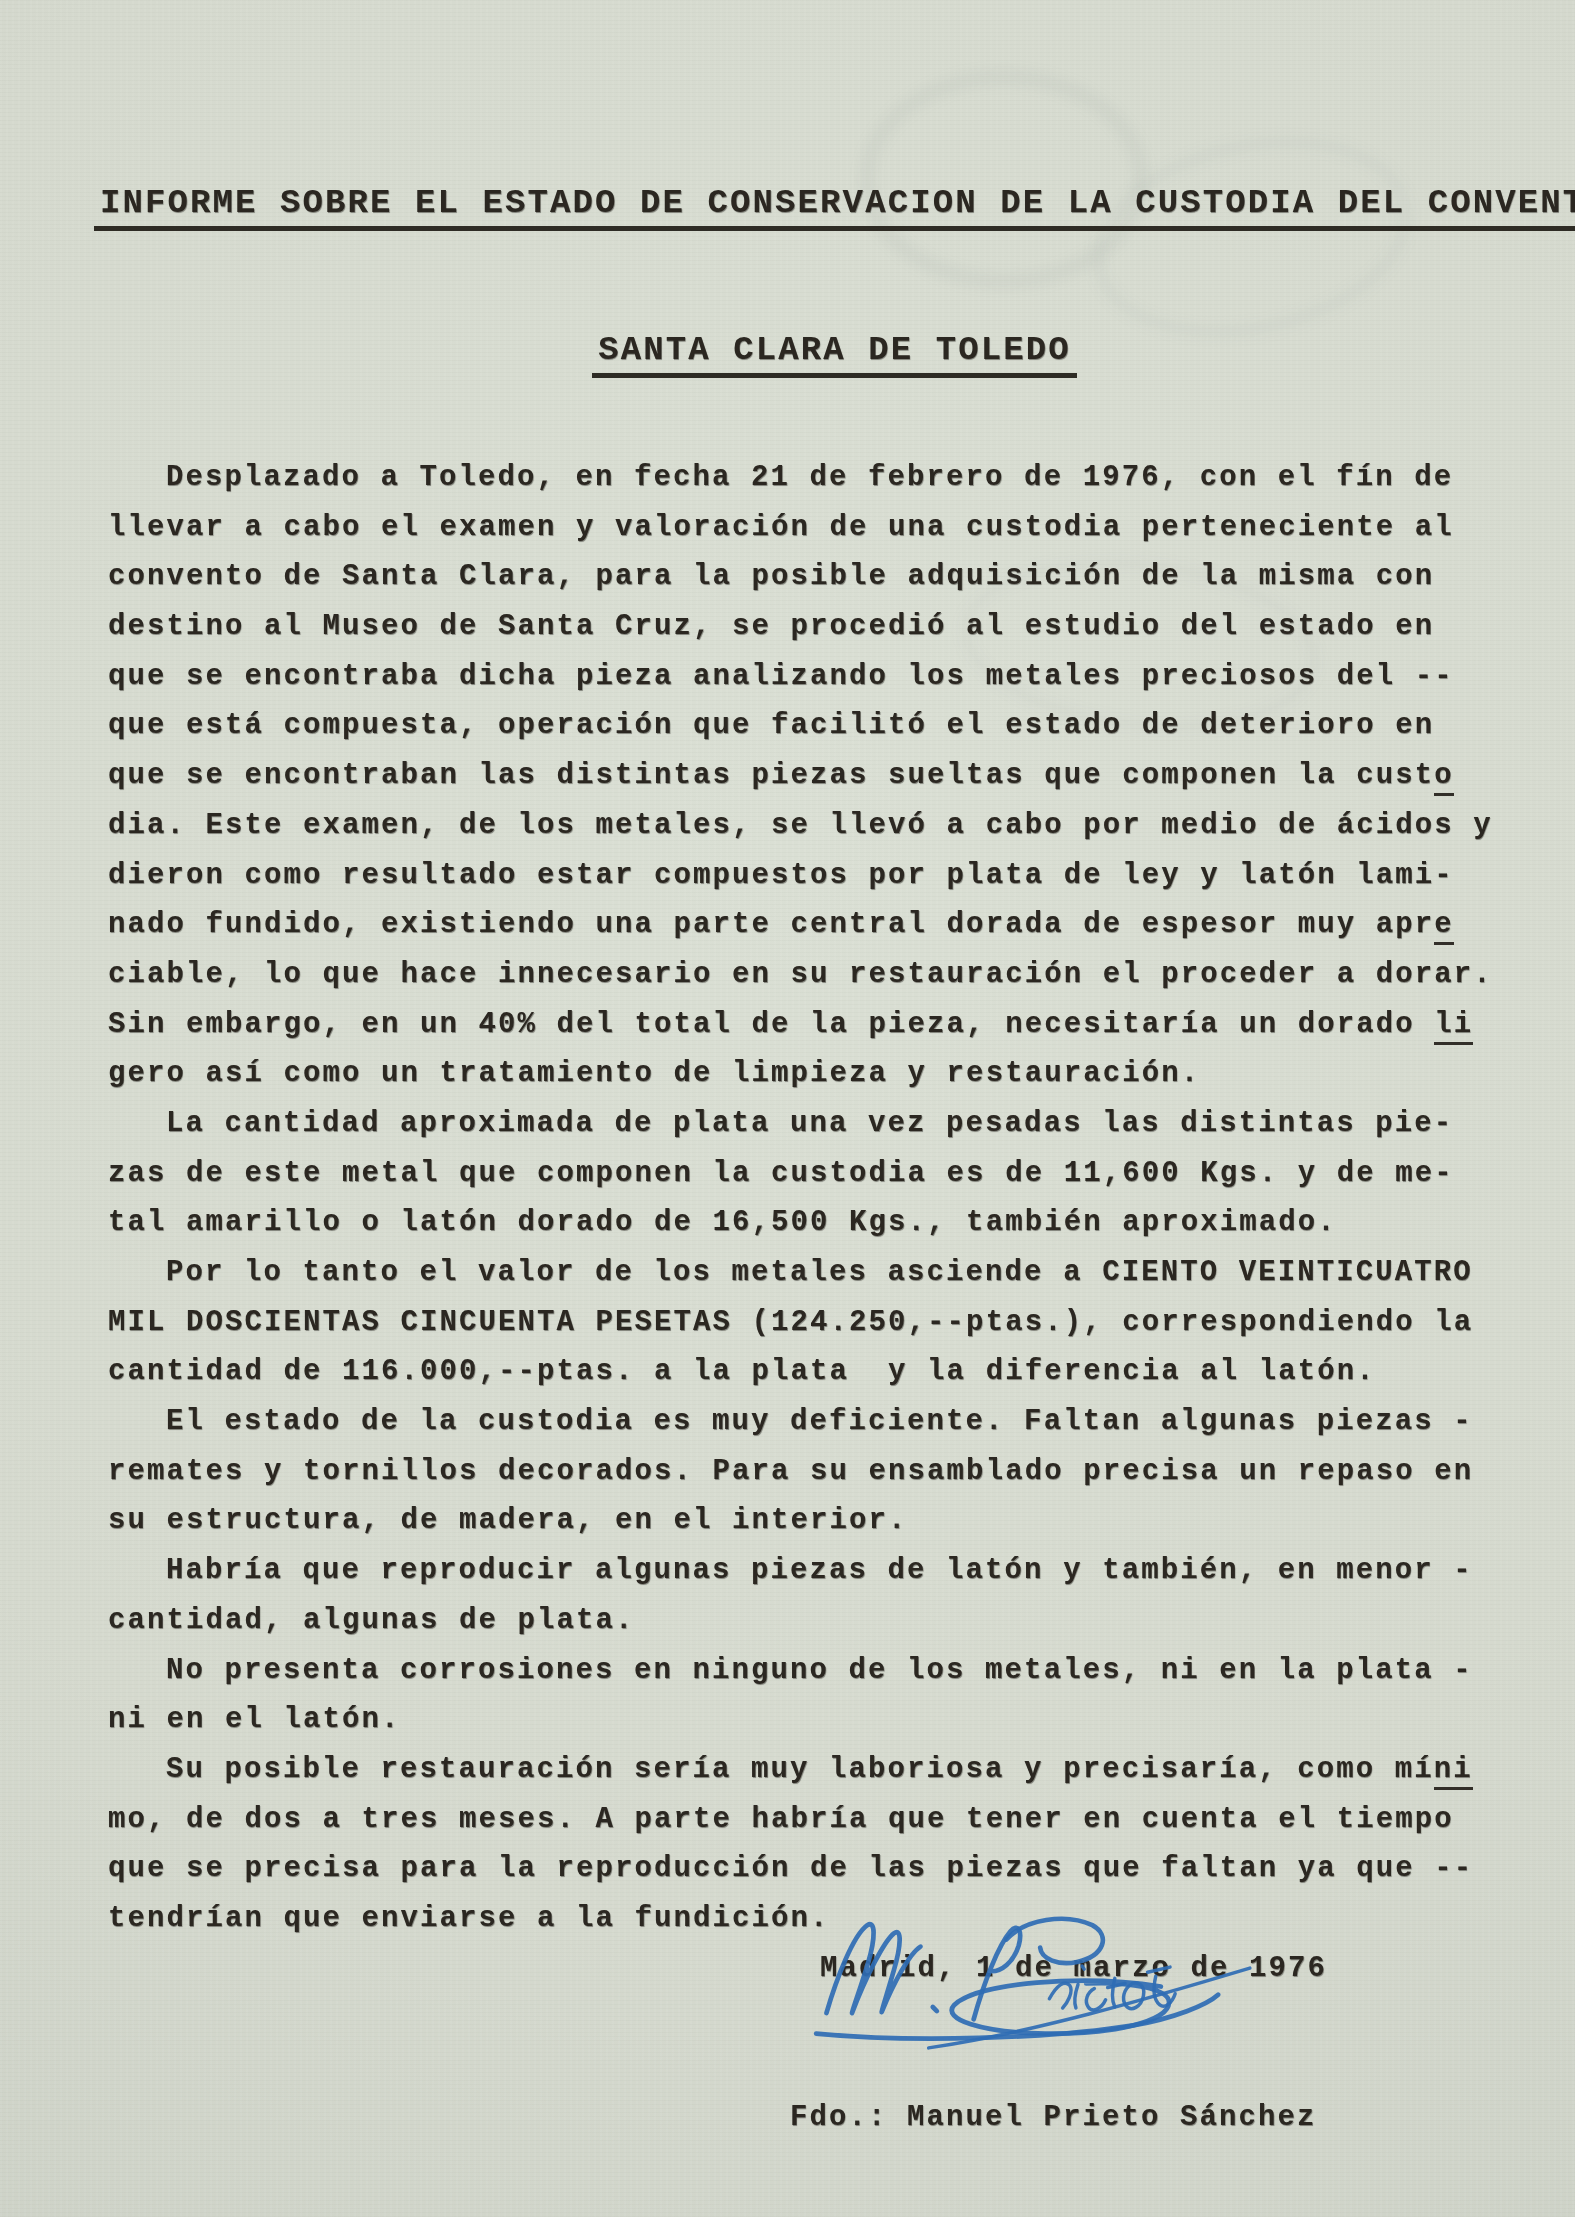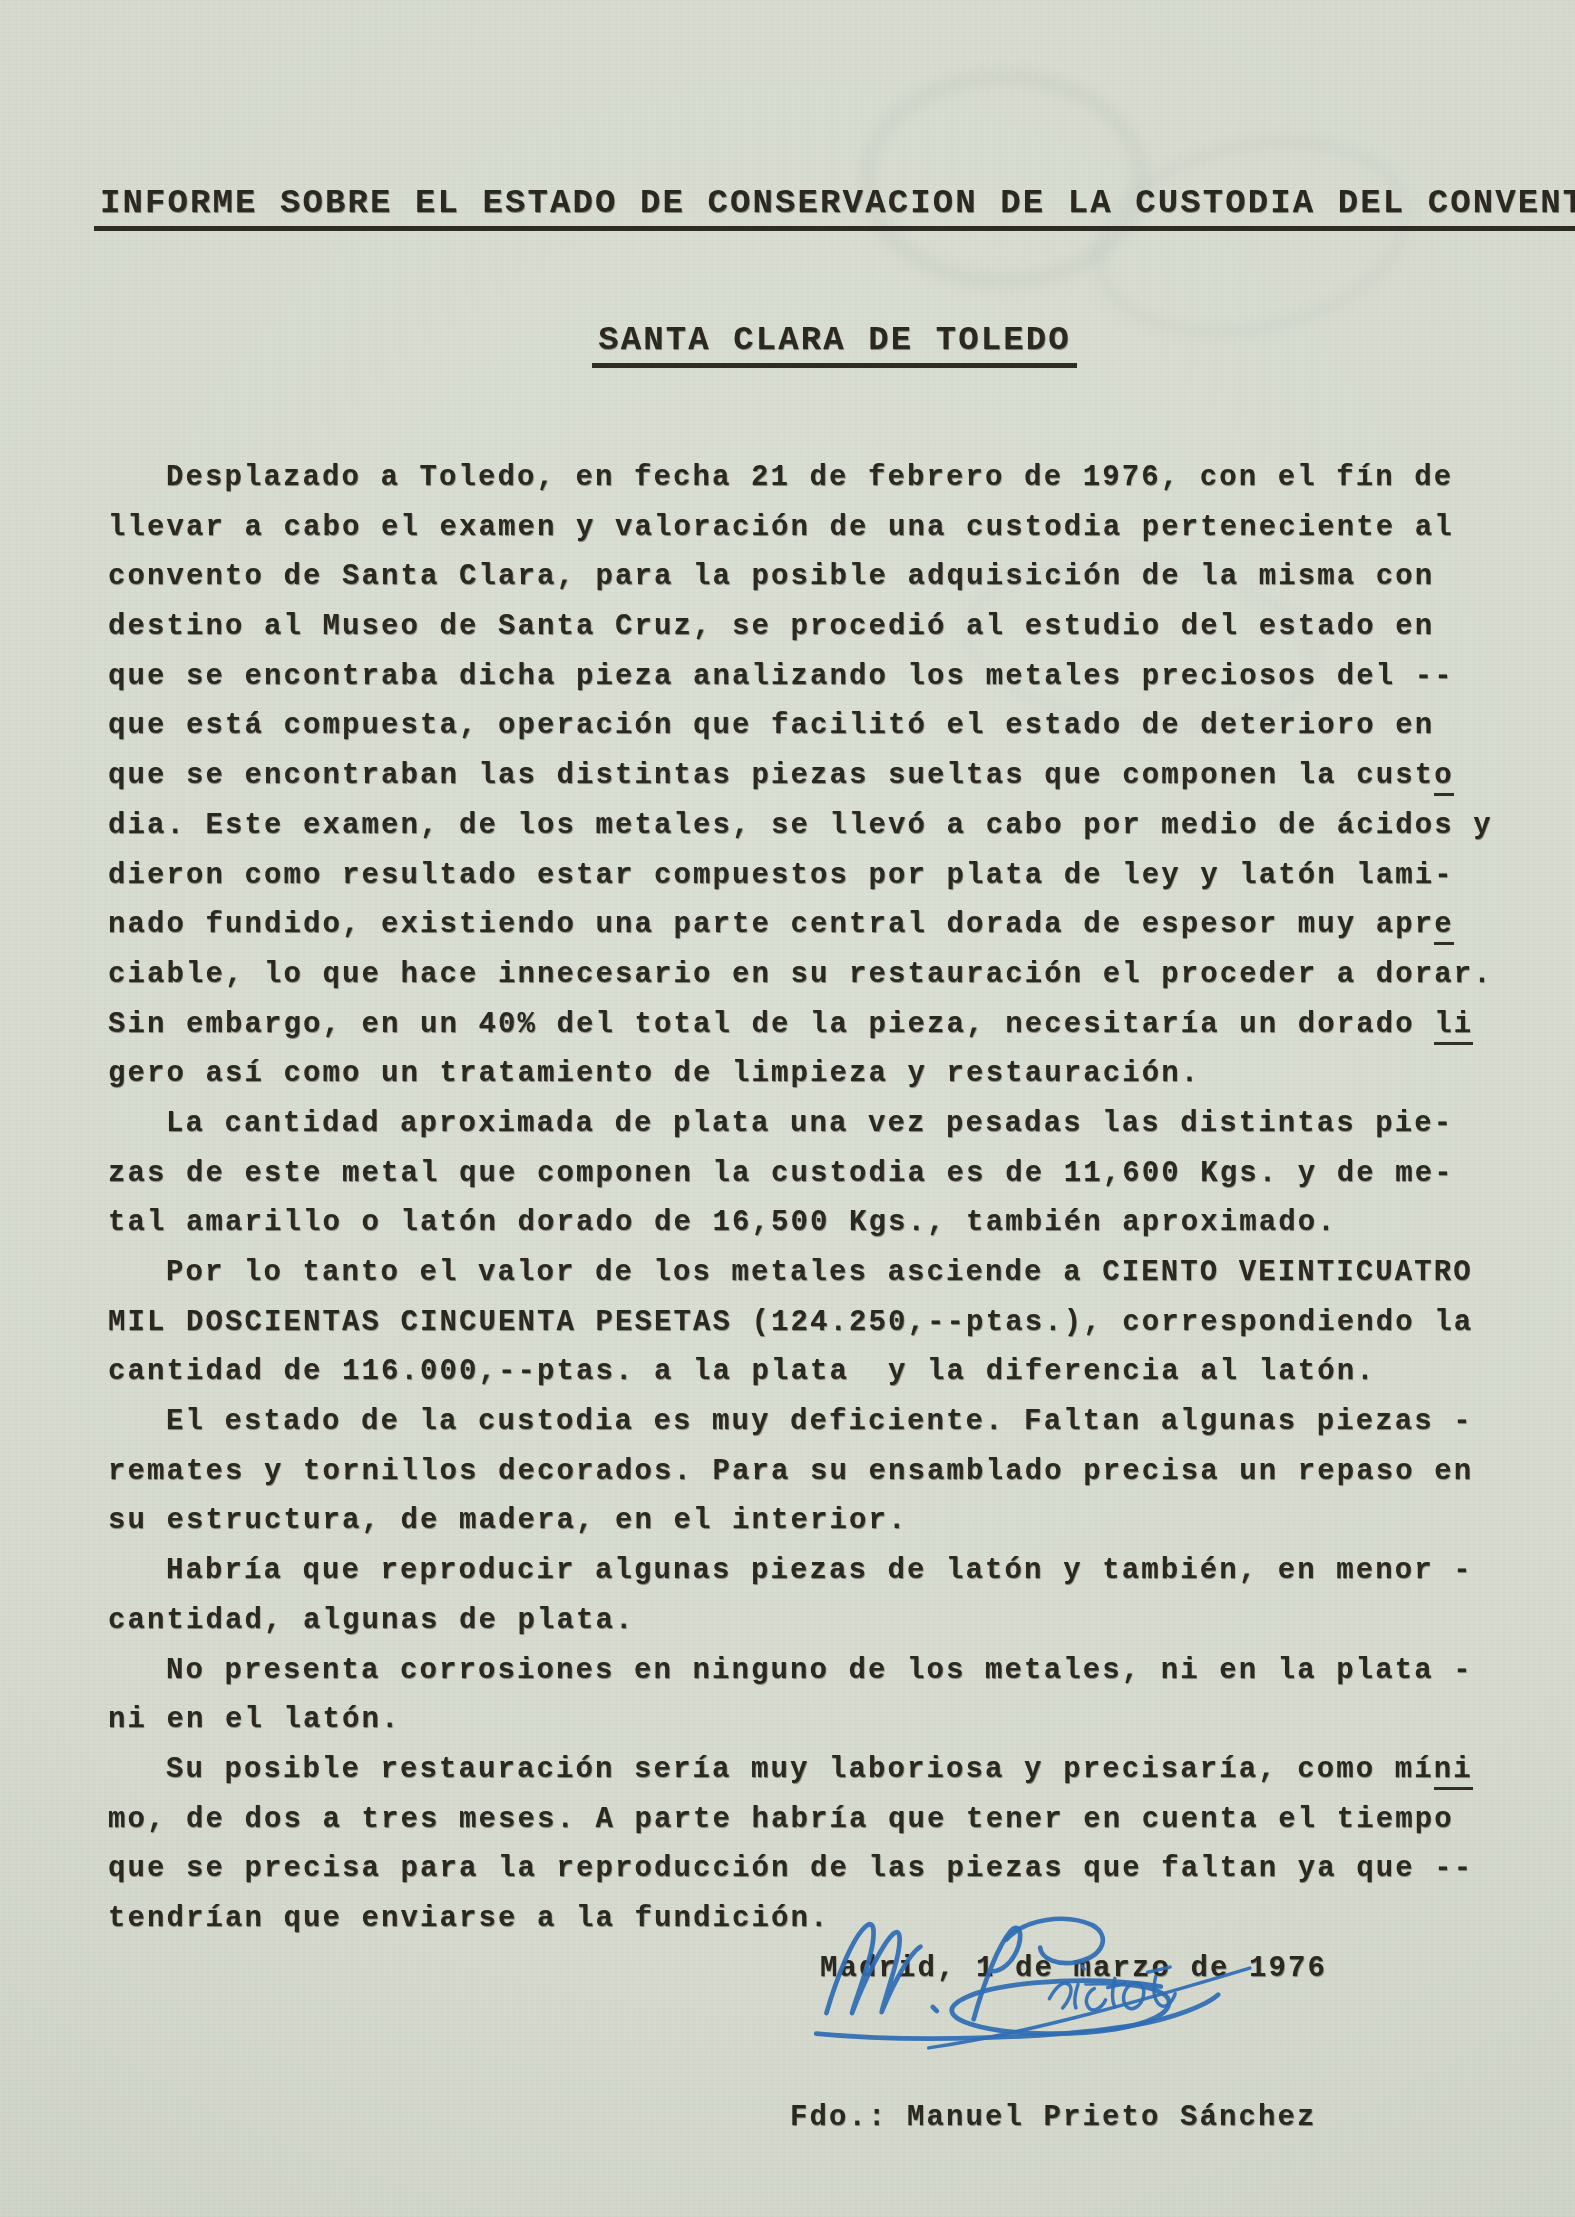--- a/index.html
+++ b/index.html
@@ -41,21 +41,21 @@
     position:absolute;left:4px;right:0;top:146px;
     text-align:center;
     font-size:34px;
   }
   .title-line{
     display:inline-block;
     border-bottom:5px solid rgba(32,28,22,.92);
     padding:0 6px 6px 6px;
     line-height:34px;
   }
-  .title-line.second{margin-top:16px;}
+  .title-line.second{margin-top:26px;}
 
   .body-text{
     position:absolute;left:108px;top:354px;right:40px;
     font-size:29px;
   }
   .line{height:49.7px;line-height:49.7px;}
   .line.indent{padding-left:58px;}
   .u{border-bottom:3px solid rgba(32,28,22,.9);padding-bottom:1px;}
 
   .date-line{

